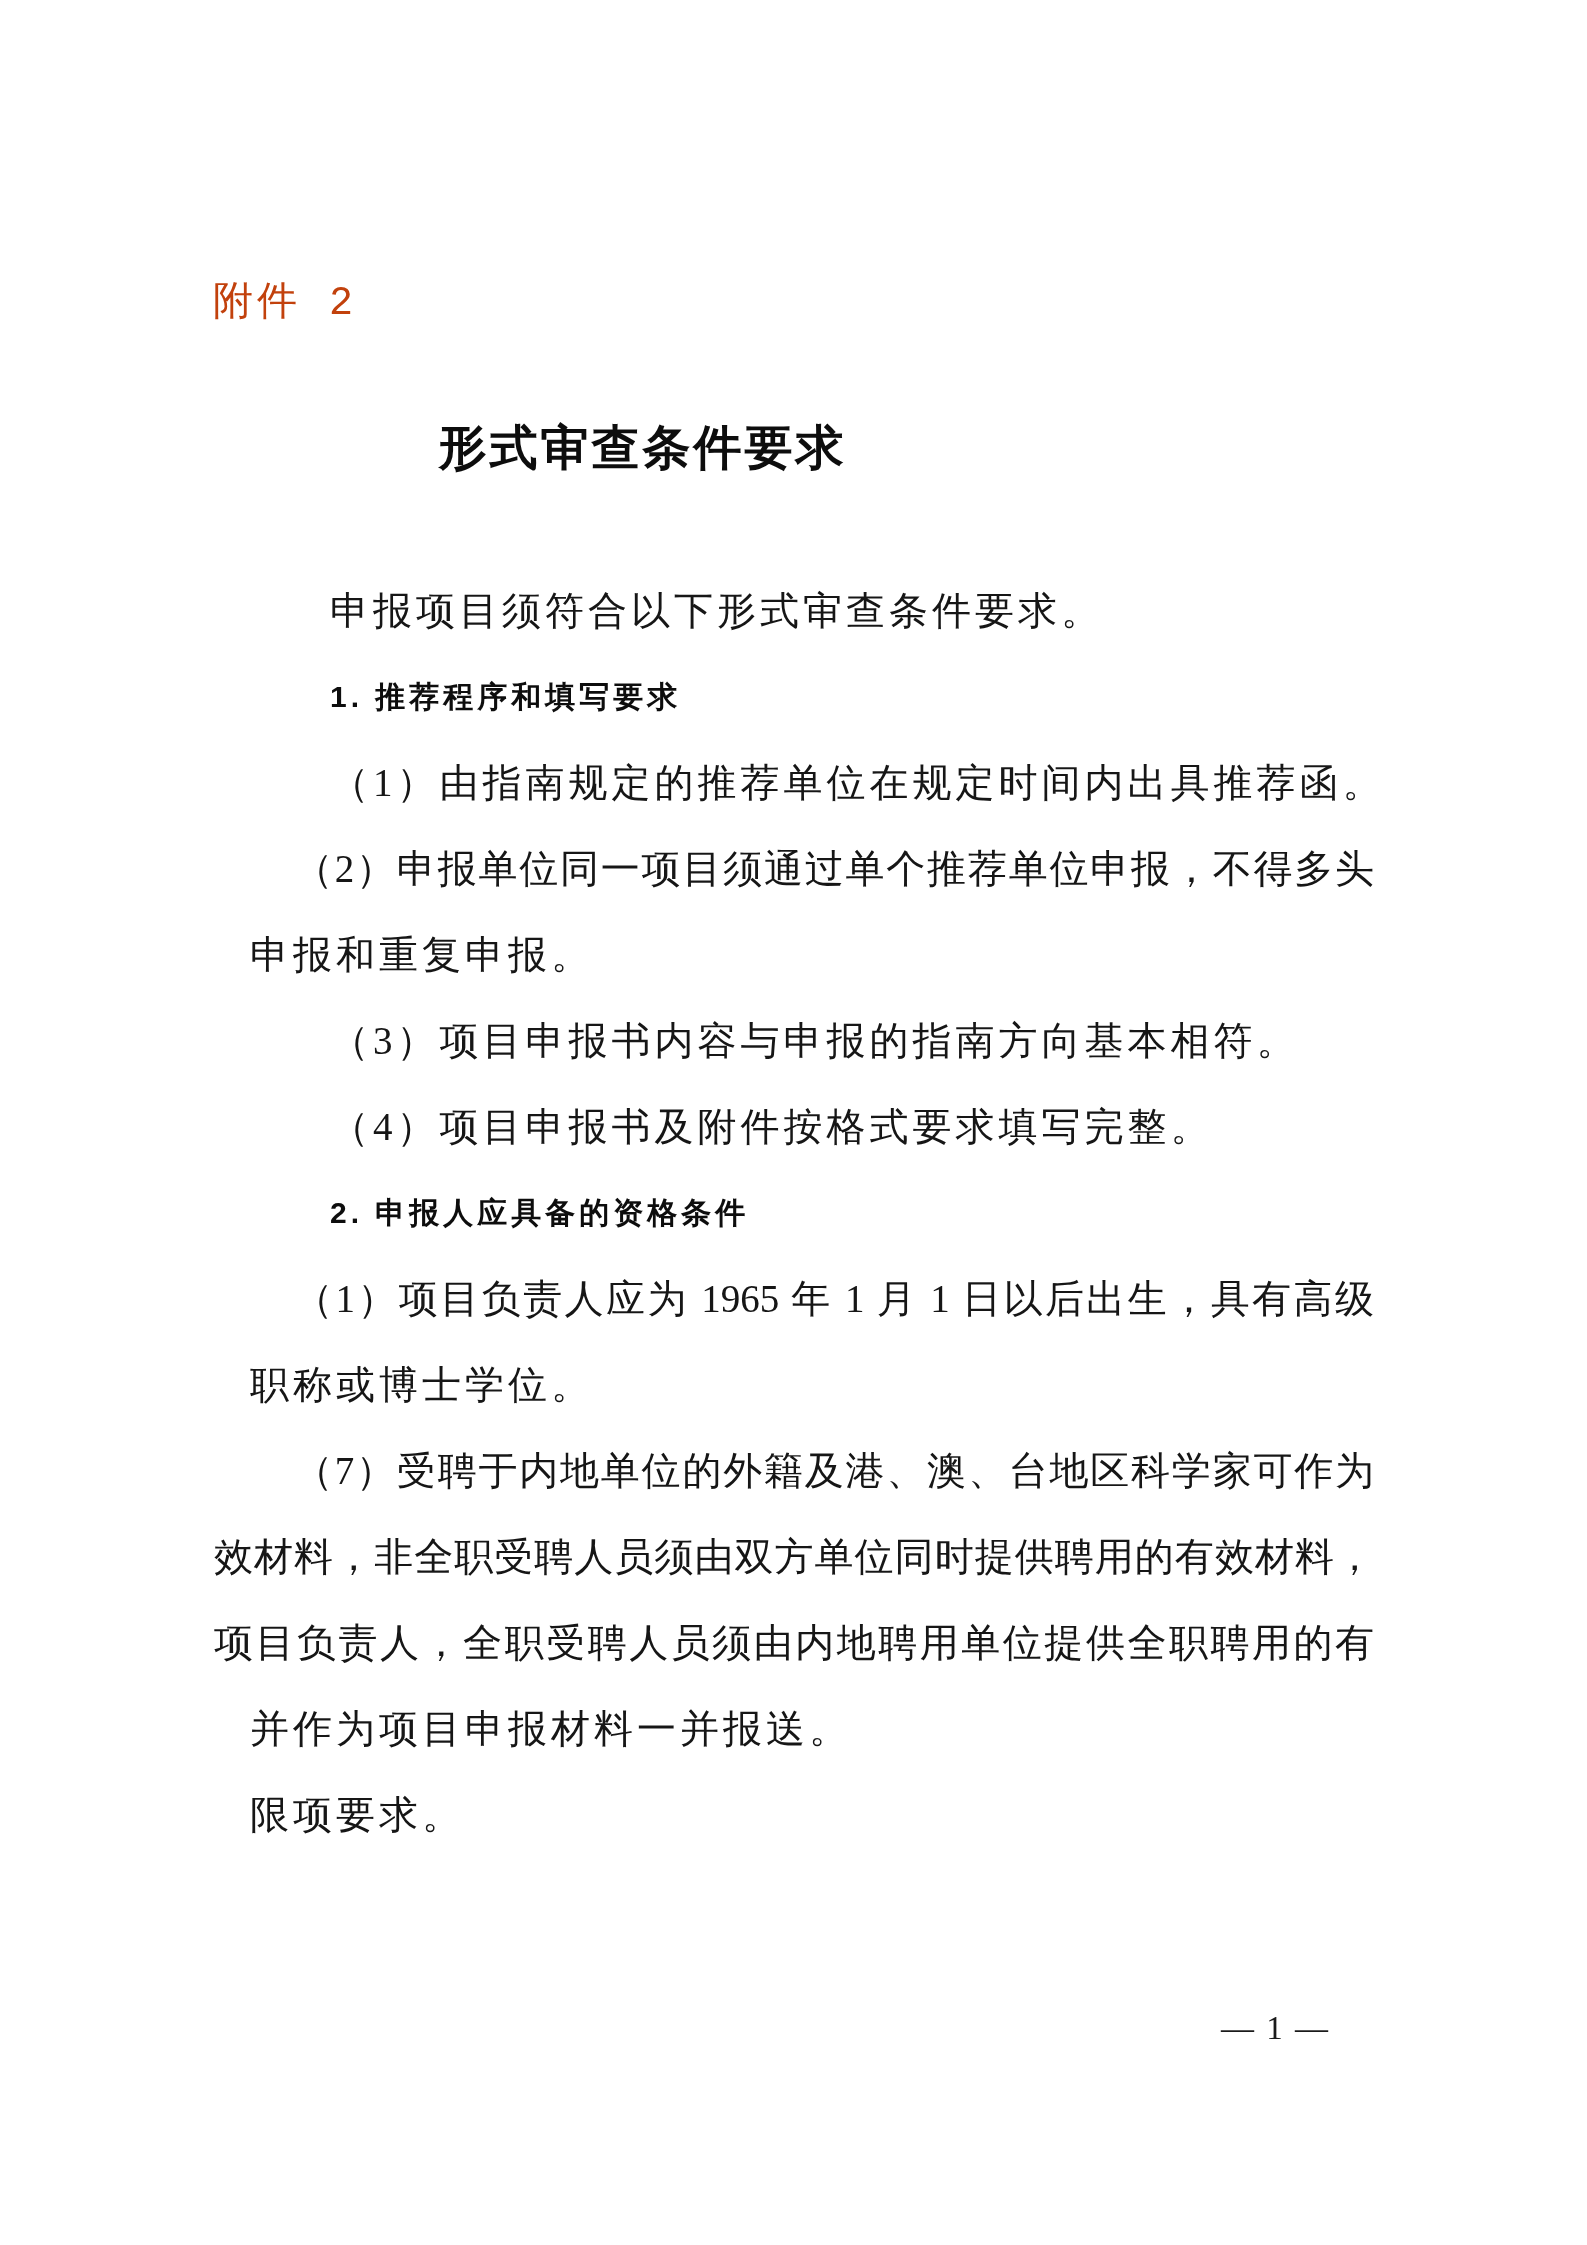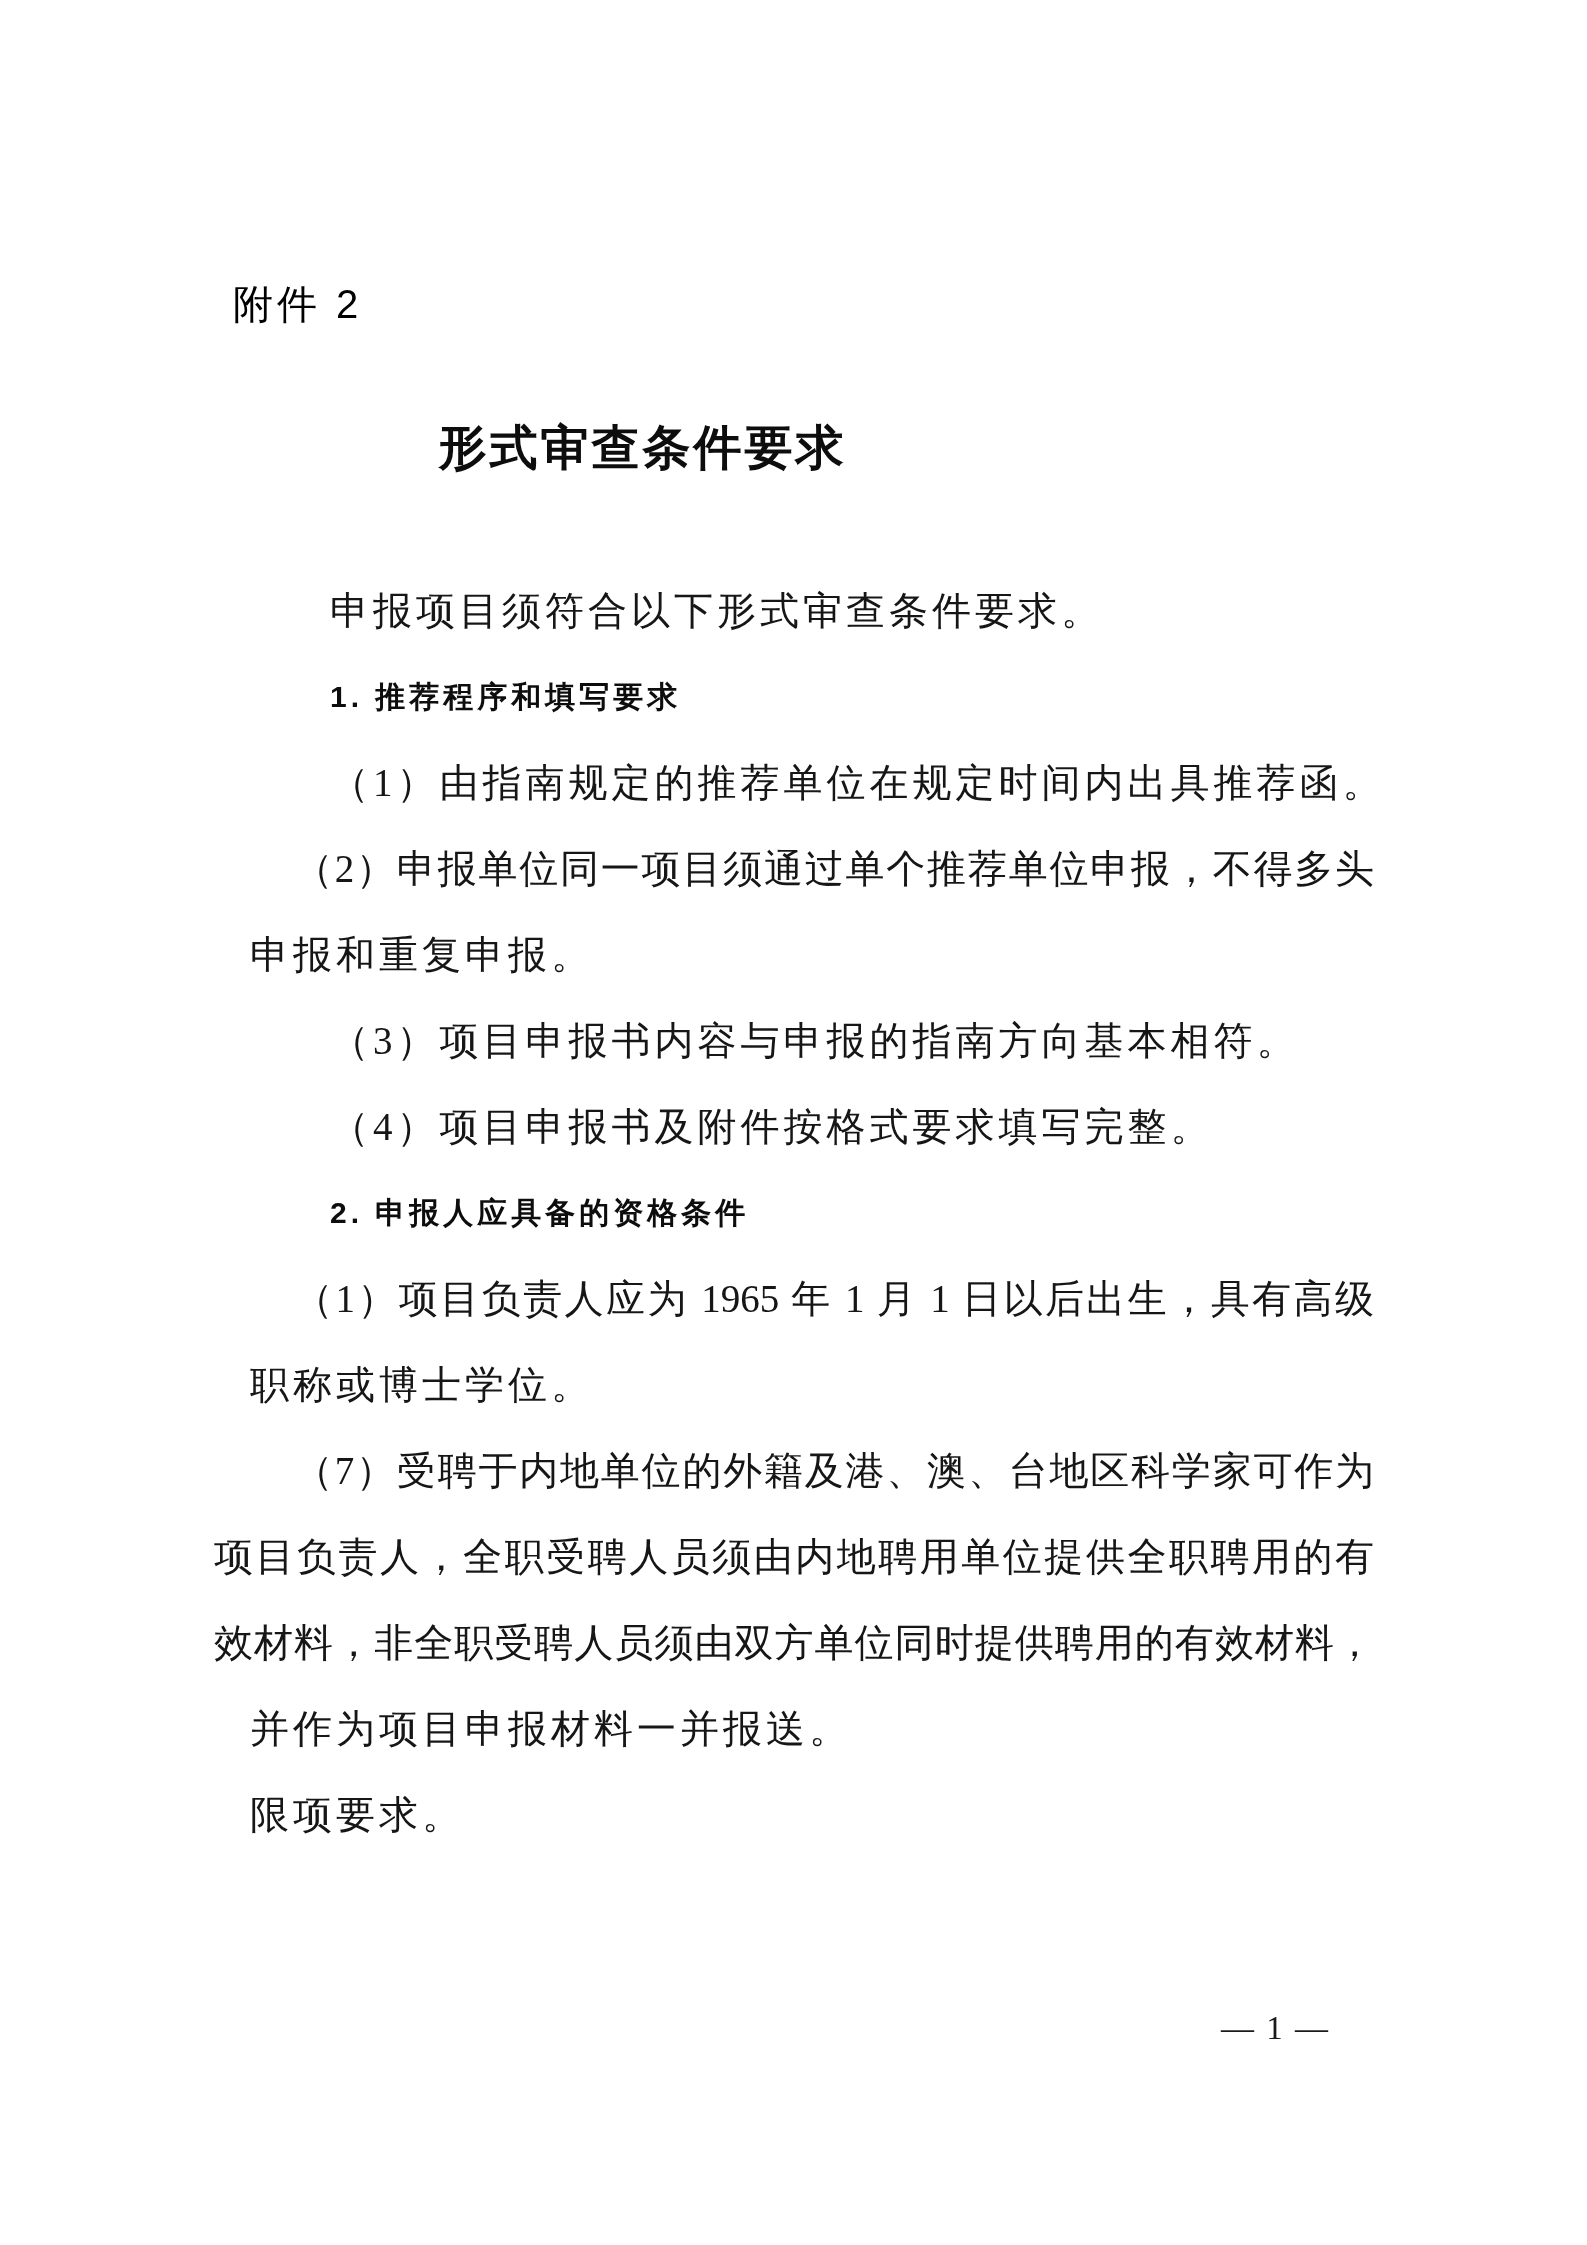--- a/index.html
+++ b/index.html
@@ -13,27 +13,26 @@
     height: 2245px;
     background: #ffffff;
     color: #161616;
     overflow: hidden;
     font-family: "Liberation Serif", serif;
   }
   .attachment-label {
     position: absolute;
     left: 213px;
     top: 280px;
-    font-family: Liberation Sans, sans-serif;
+    font-family: Liberation Mono, monospace;
     font-size: 40px;
     line-height: 48px;
     letter-spacing: 4px;
-    color: #000000;
+    color: #c2410c;
     white-space: nowrap;
-    margin-left: 20px;
   }
   .doc-title {
     position: absolute;
     left: 0;
     top: 419px;
     width: 1285px;
     text-align: center;
     font-family: "Liberation Sans", sans-serif;
     font-weight: bold;
     font-size: 48px;
@@ -99,20 +98,20 @@
       <div class="line heading natural indent">1. 推荐程序和填写要求</div>
       <div class="line natural indent">（1）由指南规定的推荐单位在规定时间内出具推荐函。</div>
       <div class="line fill indent">（2）申报单位同一项目须通过单个推荐单位申报，不得多头</div>
       <div class="line natural">申报和重复申报。</div>
       <div class="line natural indent">（3）项目申报书内容与申报的指南方向基本相符。</div>
       <div class="line natural indent">（4）项目申报书及附件按格式要求填写完整。</div>
       <div class="line heading natural indent">2. 申报人应具备的资格条件</div>
       <div class="line fill indent">（1）项目负责人应为 1965 年 1 月 1 日以后出生，具有高级</div>
       <div class="line natural">职称或博士学位。</div>
       <div class="line fill indent">（7）受聘于内地单位的外籍及港、澳、台地区科学家可作为</div>
+      <div class="line fill">效材料，非全职受聘人员须由双方单位同时提供聘用的有效材料，</div>
       <div class="line fill">项目负责人，全职受聘人员须由内地聘用单位提供全职聘用的有</div>
-      <div class="line fill">效材料，非全职受聘人员须由双方单位同时提供聘用的有效材料，</div>
       <div class="line natural">并作为项目申报材料一并报送。</div>
       <div class="line natural">限项要求。</div>
     </div>
 
   <div class="page-number">— 1 —</div>
 </div>
 
 </body></html>

